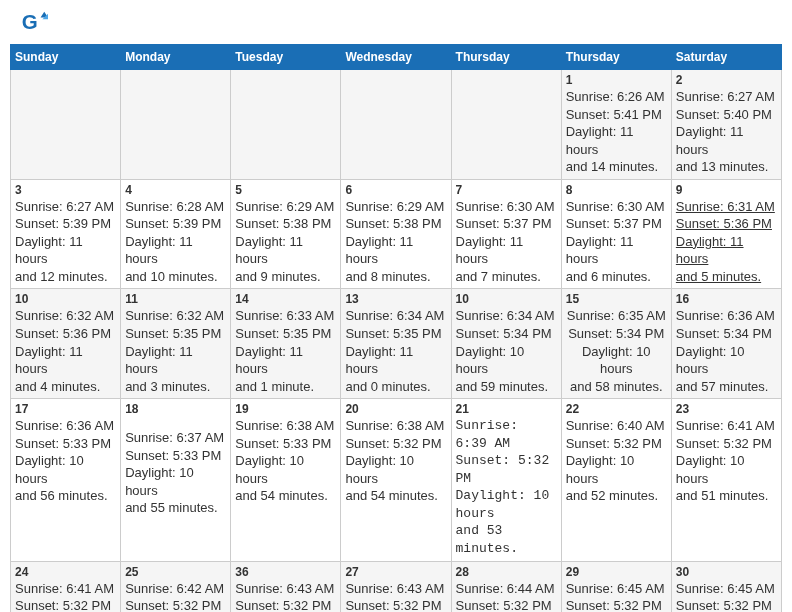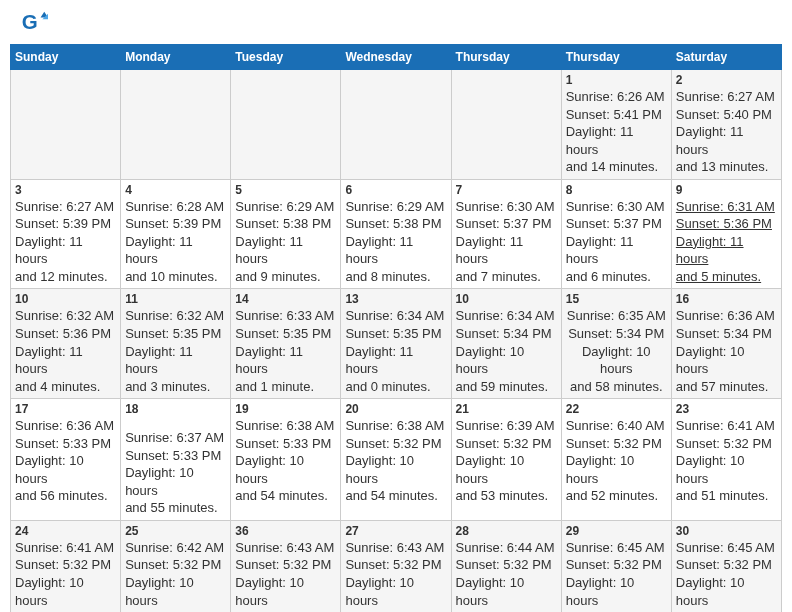--- a/index.html
+++ b/index.html
@@ -279,21 +279,21 @@
         </td>
         <td>
           <span class="day-num">20</span>
           <div class="day-info" style="white-space: pre-line;">Sunrise: 6:38 AM
 Sunset: 5:32 PM
 Daylight: 10 hours
 and 54 minutes.</div>
         </td>
         <td>
           <span class="day-num">21</span>
-          <div class="day-info" style="white-space: pre-line;">Sunrise: 6:39 AM
+          <div class="day-info" style="white-space: pre-line; font-family: Liberation Mono, monospace;">Sunrise: 6:39 AM
 Sunset: 5:32 PM
 Daylight: 10 hours
 and 53 minutes.</div>
         </td>
         <td>
           <span class="day-num">22</span>
           <div class="day-info" style="white-space: pre-line;">Sunrise: 6:40 AM
 Sunset: 5:32 PM
 Daylight: 10 hours
 and 52 minutes.</div>

